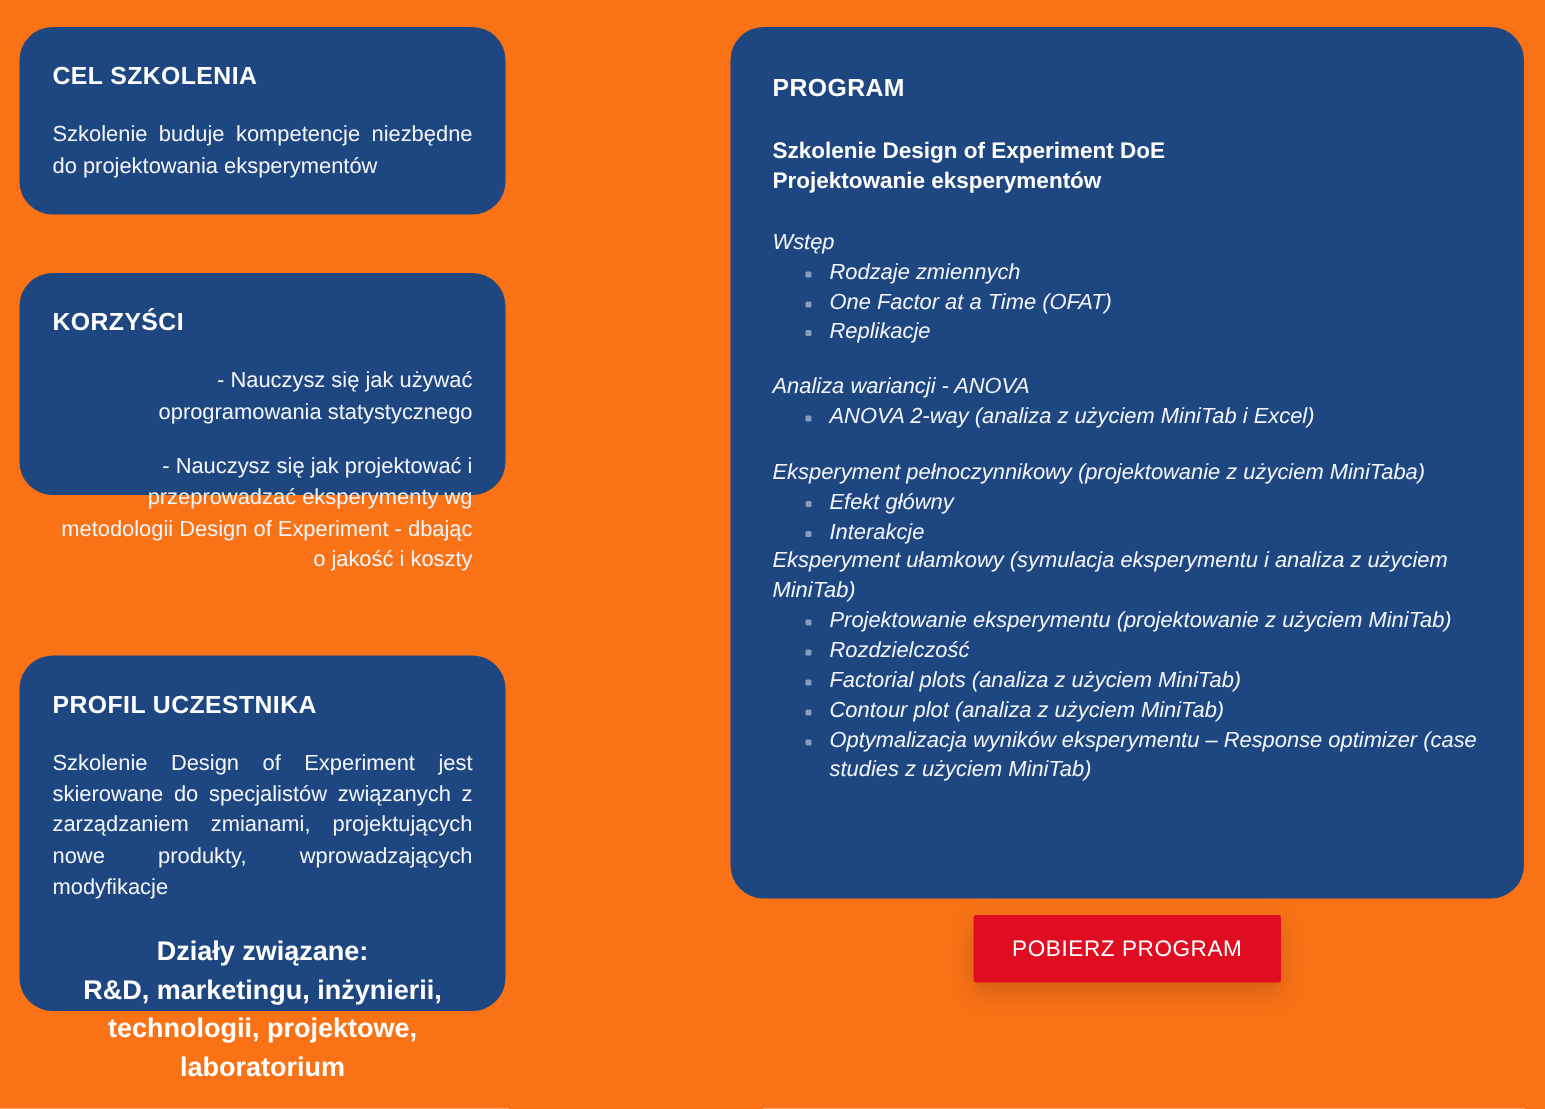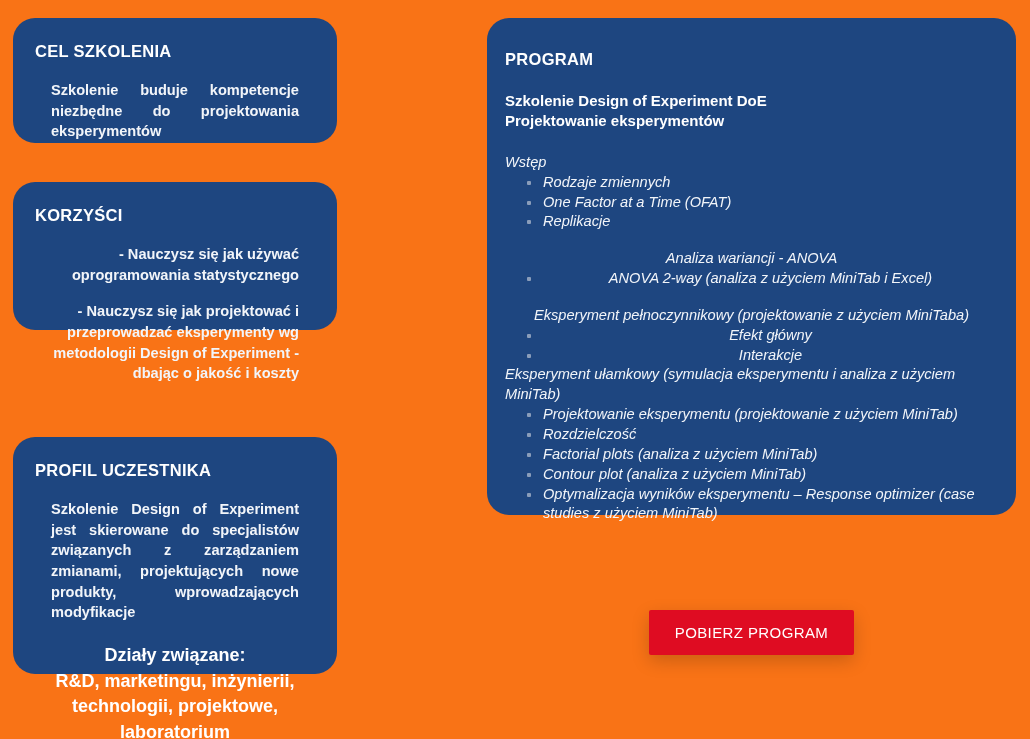--- a/index.html
+++ b/index.html
@@ -46,25 +46,24 @@
     font-size: 16.5px;
     font-weight: bold;
     letter-spacing: 0.3px;
     margin: 0 0 18px 0;
     line-height: 1.2;
   }
 
   .card-body {
     font-size: 14.6px;
     line-height: 1.42;
-    margin: 16px;
+    margin: 0;
     text-align: justify;
     text-justify: inter-word;
     color: #f2f5f9;
-    font-weight: bold;
   }
   .card-body.left-align {
     text-align: right;
   }
   .card-body p {
     margin: 0 0 16px 0;
   }
   .card-body p:last-child {
     margin-bottom: 0;
   }
@@ -77,22 +76,22 @@
     text-align: center;
     color: #ffffff;
   }
   .card-highlight div { white-space: nowrap; }
 
   
   #panel-program {
     left: 487px;
     top: 18px;
     width: 529px;
-    height: 497px;
-    padding: 32px 18px 20px 18px;
+    height: 581px;
+    padding: 32px 18px 20px 28px;
   }
 
   .program-title {
     font-size: 16.5px;
     font-weight: bold;
     letter-spacing: 0.3px;
     margin: 0 0 22px 0;
   }
 
   .program-subtitle {
@@ -104,21 +103,21 @@
   .program-subtitle div { white-space: nowrap; }
 
   .program-sections {
     font-size: 14.6px;
     line-height: 1.36;
     color: #f2f5f9;
   }
 
   .section { margin: 0; font-style: italic; }
   .section + .section { margin-top: 0; }
-  .section.spaced { margin-top: 17px; text-align: center; }
+  .section.spaced { margin-top: 17px; }
 
   .section-head {
     margin: 0;
     padding: 0;
   }
 
   ul.bullets {
     list-style: none;
     margin: 0;
     padding: 0 0 0 22px;

